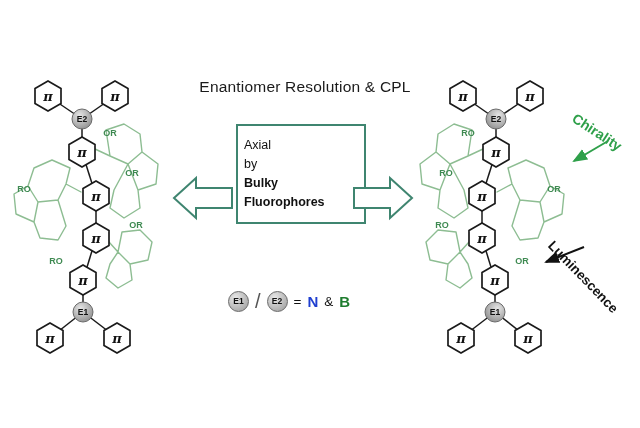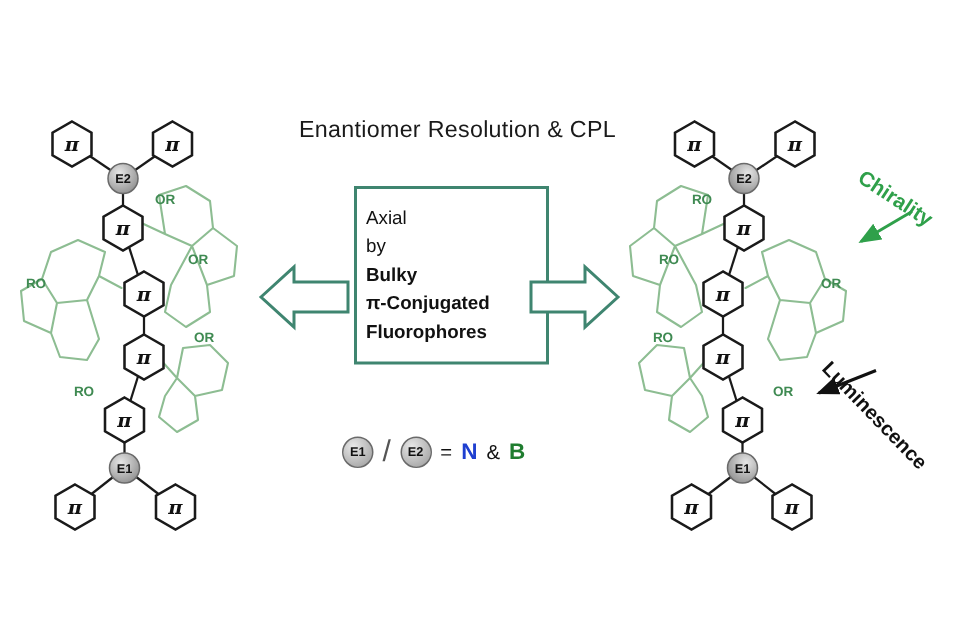--- a/index.html
+++ b/index.html
@@ -121,21 +121,20 @@
       <text class="orlabel" x="146" y="120">OR</text>
       <text class="orlabel" x="34" y="156">RO</text>
       <text class="orlabel" x="114" y="192">OR</text>
     </g>
   </svg>
 
   <div class="centerbox">
     <div class="ln">Axial</div>
     <div class="ln italic">by</div>
     <div class="ln bold">Bulky</div>
-    <div class="ln bold">π-Conjugated</div>
     <div class="ln bold">Fluorophores</div>
   </div>
 
   <svg class="overlay" viewBox="0 0 640 428">
     <defs>
       <marker id="ahG" markerWidth="9" markerHeight="8" refX="6.5" refY="3" orient="auto">
         <path d="M0,0 L7.5,3 L0,6 Z" fill="#2fa04a"></path>
       </marker>
       <marker id="ahB" markerWidth="9" markerHeight="8" refX="6.5" refY="3" orient="auto">
         <path d="M0,0 L7.5,3 L0,6 Z" fill="#111111"></path>

